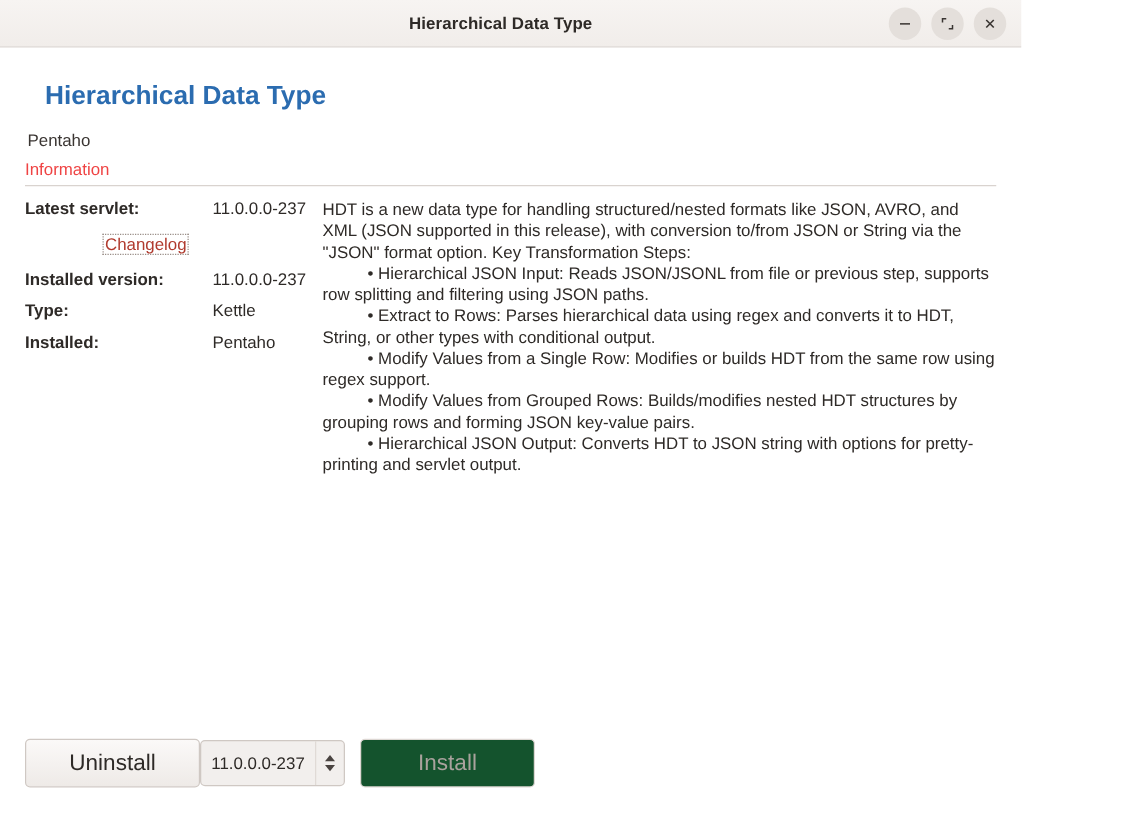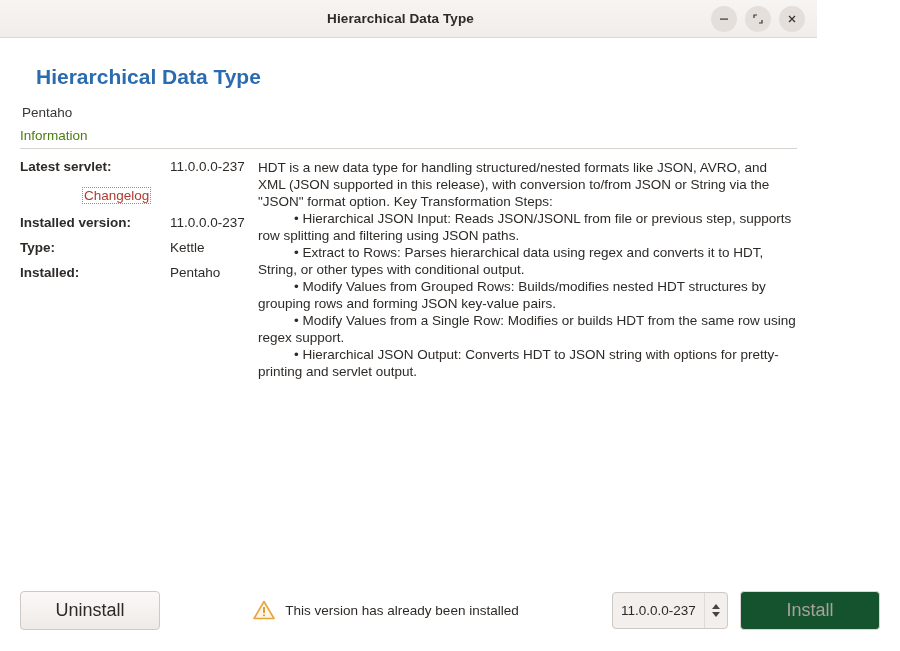--- a/index.html
+++ b/index.html
@@ -101,21 +101,21 @@
   }
 
   .columns-head {
     display: flex;
     margin-top: 8px;
     padding-bottom: 5px;
     border-bottom: 1px solid #d9d3cf;
   }
   .col-info-head {
     width: 236px;
-    color: #4d7c0f;
+    color: #ef4444;
     font-size: 13.5px;
   }
   .col-desc-head {
     flex: 1;
     color: #2b6cb0;
     font-size: 13.5px;
   }
 
   .body-cols {
     display: flex;
@@ -304,38 +304,30 @@
         <div class="info-row">
           <div class="info-label">Installed:</div>
           <div class="info-value">Pentaho</div>
         </div>
       </div>
 
       <div class="desc-col">
         <p>HDT is a new data type for handling structured/nested formats like JSON, AVRO, and XML (JSON supported in this release), with conversion to/from JSON or String via the "JSON" format option. Key Transformation Steps:</p>
         <p class="desc-bullet">• Hierarchical JSON Input: Reads JSON/JSONL from file or previous step, supports row splitting and filtering using JSON paths.</p>
         <p class="desc-bullet">• Extract to Rows: Parses hierarchical data using regex and converts it to HDT, String, or other types with conditional output.</p>
+        <p class="desc-bullet">• Modify Values from a Single Row: Modifies or builds HDT from the same row using regex support.</p>
         <p class="desc-bullet">• Modify Values from Grouped Rows: Builds/modifies nested HDT structures by grouping rows and forming JSON key-value pairs.</p>
-        <p class="desc-bullet">• Modify Values from a Single Row: Modifies or builds HDT from the same row using regex support.</p>
         <p class="desc-bullet">• Hierarchical JSON Output: Converts HDT to JSON string with options for pretty-printing and servlet output.</p>
       </div>
 
     </div>
 
     <div class="footer">
       <button class="btn btn-uninstall">Uninstall</button>
 
-      <div class="status-area">
-        <svg class="warn-icon" width="22" height="20" viewBox="0 0 22 20">
-          <path d="M11 1.5 L21 18.5 L1 18.5 Z" fill="#fdf6e6" stroke="#e8a33d" stroke-width="1.6" stroke-linejoin="round"></path>
-          <rect x="10.2" y="7" width="1.6" height="6" fill="#c98a23"></rect>
-          <rect x="10.2" y="14.4" width="1.6" height="1.8" fill="#c98a23"></rect>
-        </svg>
-        <span class="status-text">This version has already been installed</span>
-      </div>
 
       <div class="spinner">
         <span class="spinner-value">11.0.0.0-237</span>
         <span class="spinner-arrows">
           <span class="arrow-up"></span>
           <span class="arrow-down"></span>
         </span>
       </div>
 
       <button class="btn btn-install">Install</button>

